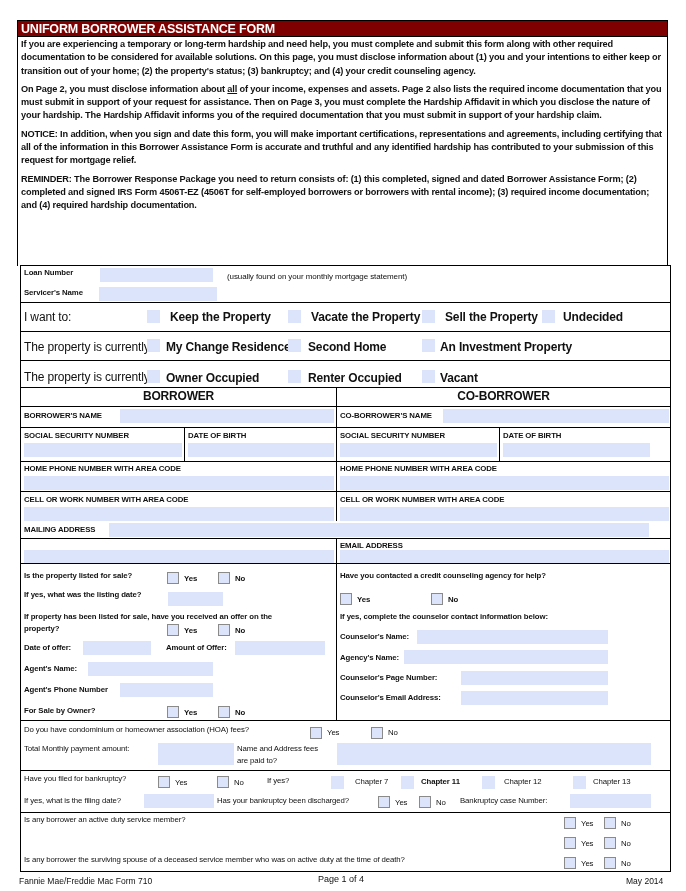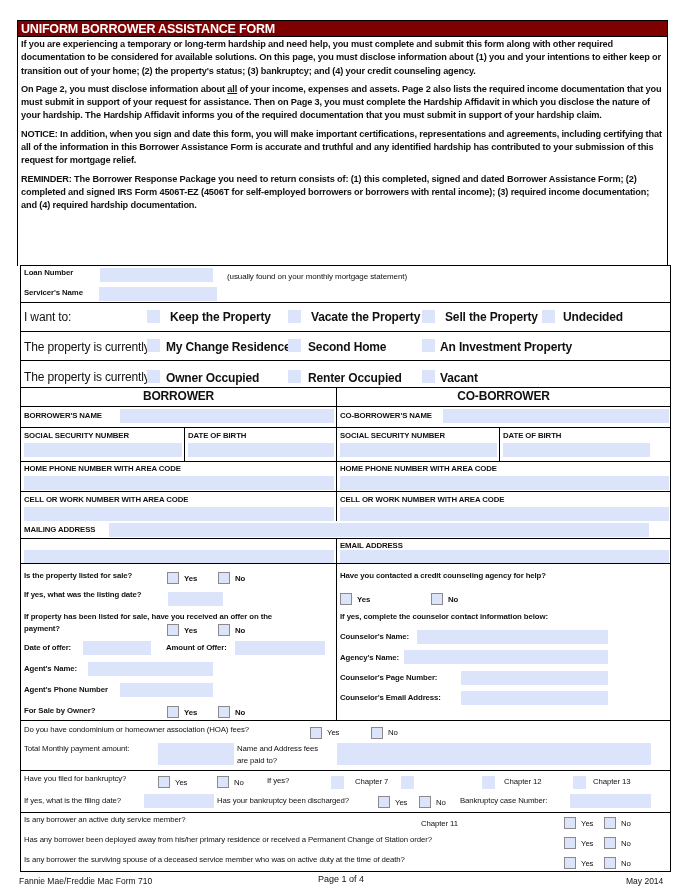--- a/index.html
+++ b/index.html
@@ -125,21 +125,21 @@
   <span class="lbl-sm" style="left:3px;top:7px;">Is the property listed for sale?</span>
   <div class="cbb" style="left:146px;top:8px;"></div>
   <span class="lbl-sm" style="left:163px;top:10px;">Yes</span>
   <div class="cbb" style="left:197px;top:8px;"></div>
   <span class="lbl-sm" style="left:214px;top:10px;">No</span>
 
   <span class="lbl-sm" style="left:3px;top:26px;">If yes, what was the listing date?</span>
   <div class="field" style="left:147px;top:28px;width:55px;"></div>
 
   <span class="lbl-sm" style="left:3px;top:48px;">If property has been listed for sale, have you received an offer on the</span>
-  <span class="lbl-sm" style="left:3px;top:60px;">payment?</span>
+  <span class="lbl-sm" style="left:3px;top:60px;">property?</span>
   <div class="cbb" style="left:146px;top:60px;"></div>
   <span class="lbl-sm" style="left:163px;top:62px;">Yes</span>
   <div class="cbb" style="left:197px;top:60px;"></div>
   <span class="lbl-sm" style="left:214px;top:62px;">No</span>
 
   <span class="lbl-sm" style="left:3px;top:79px;">Date of offer:</span>
   <div class="field" style="left:62px;top:77px;width:68px;"></div>
   <span class="lbl-sm" style="left:145px;top:79px;">Amount of Offer:</span>
   <div class="field" style="left:214px;top:77px;width:90px;"></div>
 
@@ -193,21 +193,21 @@
 <div class="row" style="top:770px;height:42px;">
   <span class="lbl-sm" style="left:3px;top:3px;font-weight:normal;">Have you filed for bankruptcy?</span>
   <div class="cbb" style="left:137px;top:5px;"></div>
   <span class="lbl-sm" style="left:154px;top:7px;font-weight:normal;">Yes</span>
   <div class="cbb" style="left:196px;top:5px;"></div>
   <span class="lbl-sm" style="left:213px;top:7px;font-weight:normal;">No</span>
   <span class="lbl-sm" style="left:246px;top:5px;font-weight:normal;">If yes?</span>
   <div class="cb" style="left:310px;top:5px;"></div>
   <span class="lbl-sm" style="left:334px;top:6px;font-weight:normal;">Chapter 7</span>
   <div class="cb" style="left:380px;top:5px;"></div>
-  <span class="lbl-sm" style="left:400px;top:6px;font-weight:normal;margin-top:42px;">Chapter 11</span>
+  <span class="lbl-sm" style="left:400px;top:6px;font-weight:bold;">Chapter 11</span>
   <div class="cb" style="left:461px;top:5px;"></div>
   <span class="lbl-sm" style="left:483px;top:6px;font-weight:normal;">Chapter 12</span>
   <div class="cb" style="left:552px;top:5px;"></div>
   <span class="lbl-sm" style="left:572px;top:6px;font-weight:normal;">Chapter 13</span>
 
   <span class="lbl-sm" style="left:3px;top:25px;font-weight:normal;">If yes, what is the filing date?</span>
   <div class="field" style="left:123px;top:23px;width:70px;"></div>
   <span class="lbl-sm" style="left:196px;top:25px;font-weight:normal;">Has your bankruptcy been discharged?</span>
   <div class="cbb" style="left:357px;top:25px;"></div>
   <span class="lbl-sm" style="left:374px;top:27px;font-weight:normal;">Yes</span>
@@ -217,21 +217,20 @@
   <div class="field" style="left:549px;top:23px;width:81px;"></div>
 </div>
 
 <div class="row" style="top:812px;height:60px;border-bottom:1px solid #000;">
   <span class="lbl-sm" style="left:3px;top:2px;font-weight:normal;">Is any borrower an active duty service member?</span>
   <div class="cbb" style="left:543px;top:4px;"></div>
   <span class="lbl-sm" style="left:560px;top:6px;font-weight:normal;">Yes</span>
   <div class="cbb" style="left:583px;top:4px;"></div>
   <span class="lbl-sm" style="left:600px;top:6px;font-weight:normal;">No</span>
 
-  <span class="lbl-sm" style="left:3px;top:22px;font-weight:normal;">Has any borrower been deployed away from his/her primary residence or received a Permanent Change of Station order?</span>
   <div class="cbb" style="left:543px;top:24px;"></div>
   <span class="lbl-sm" style="left:560px;top:26px;font-weight:normal;">Yes</span>
   <div class="cbb" style="left:583px;top:24px;"></div>
   <span class="lbl-sm" style="left:600px;top:26px;font-weight:normal;">No</span>
 
   <span class="lbl-sm" style="left:3px;top:42px;font-weight:normal;">Is any borrower the surviving spouse of a deceased service member who was on active duty at the time of death?</span>
   <div class="cbb" style="left:543px;top:44px;"></div>
   <span class="lbl-sm" style="left:560px;top:46px;font-weight:normal;">Yes</span>
   <div class="cbb" style="left:583px;top:44px;"></div>
   <span class="lbl-sm" style="left:600px;top:46px;font-weight:normal;">No</span>

